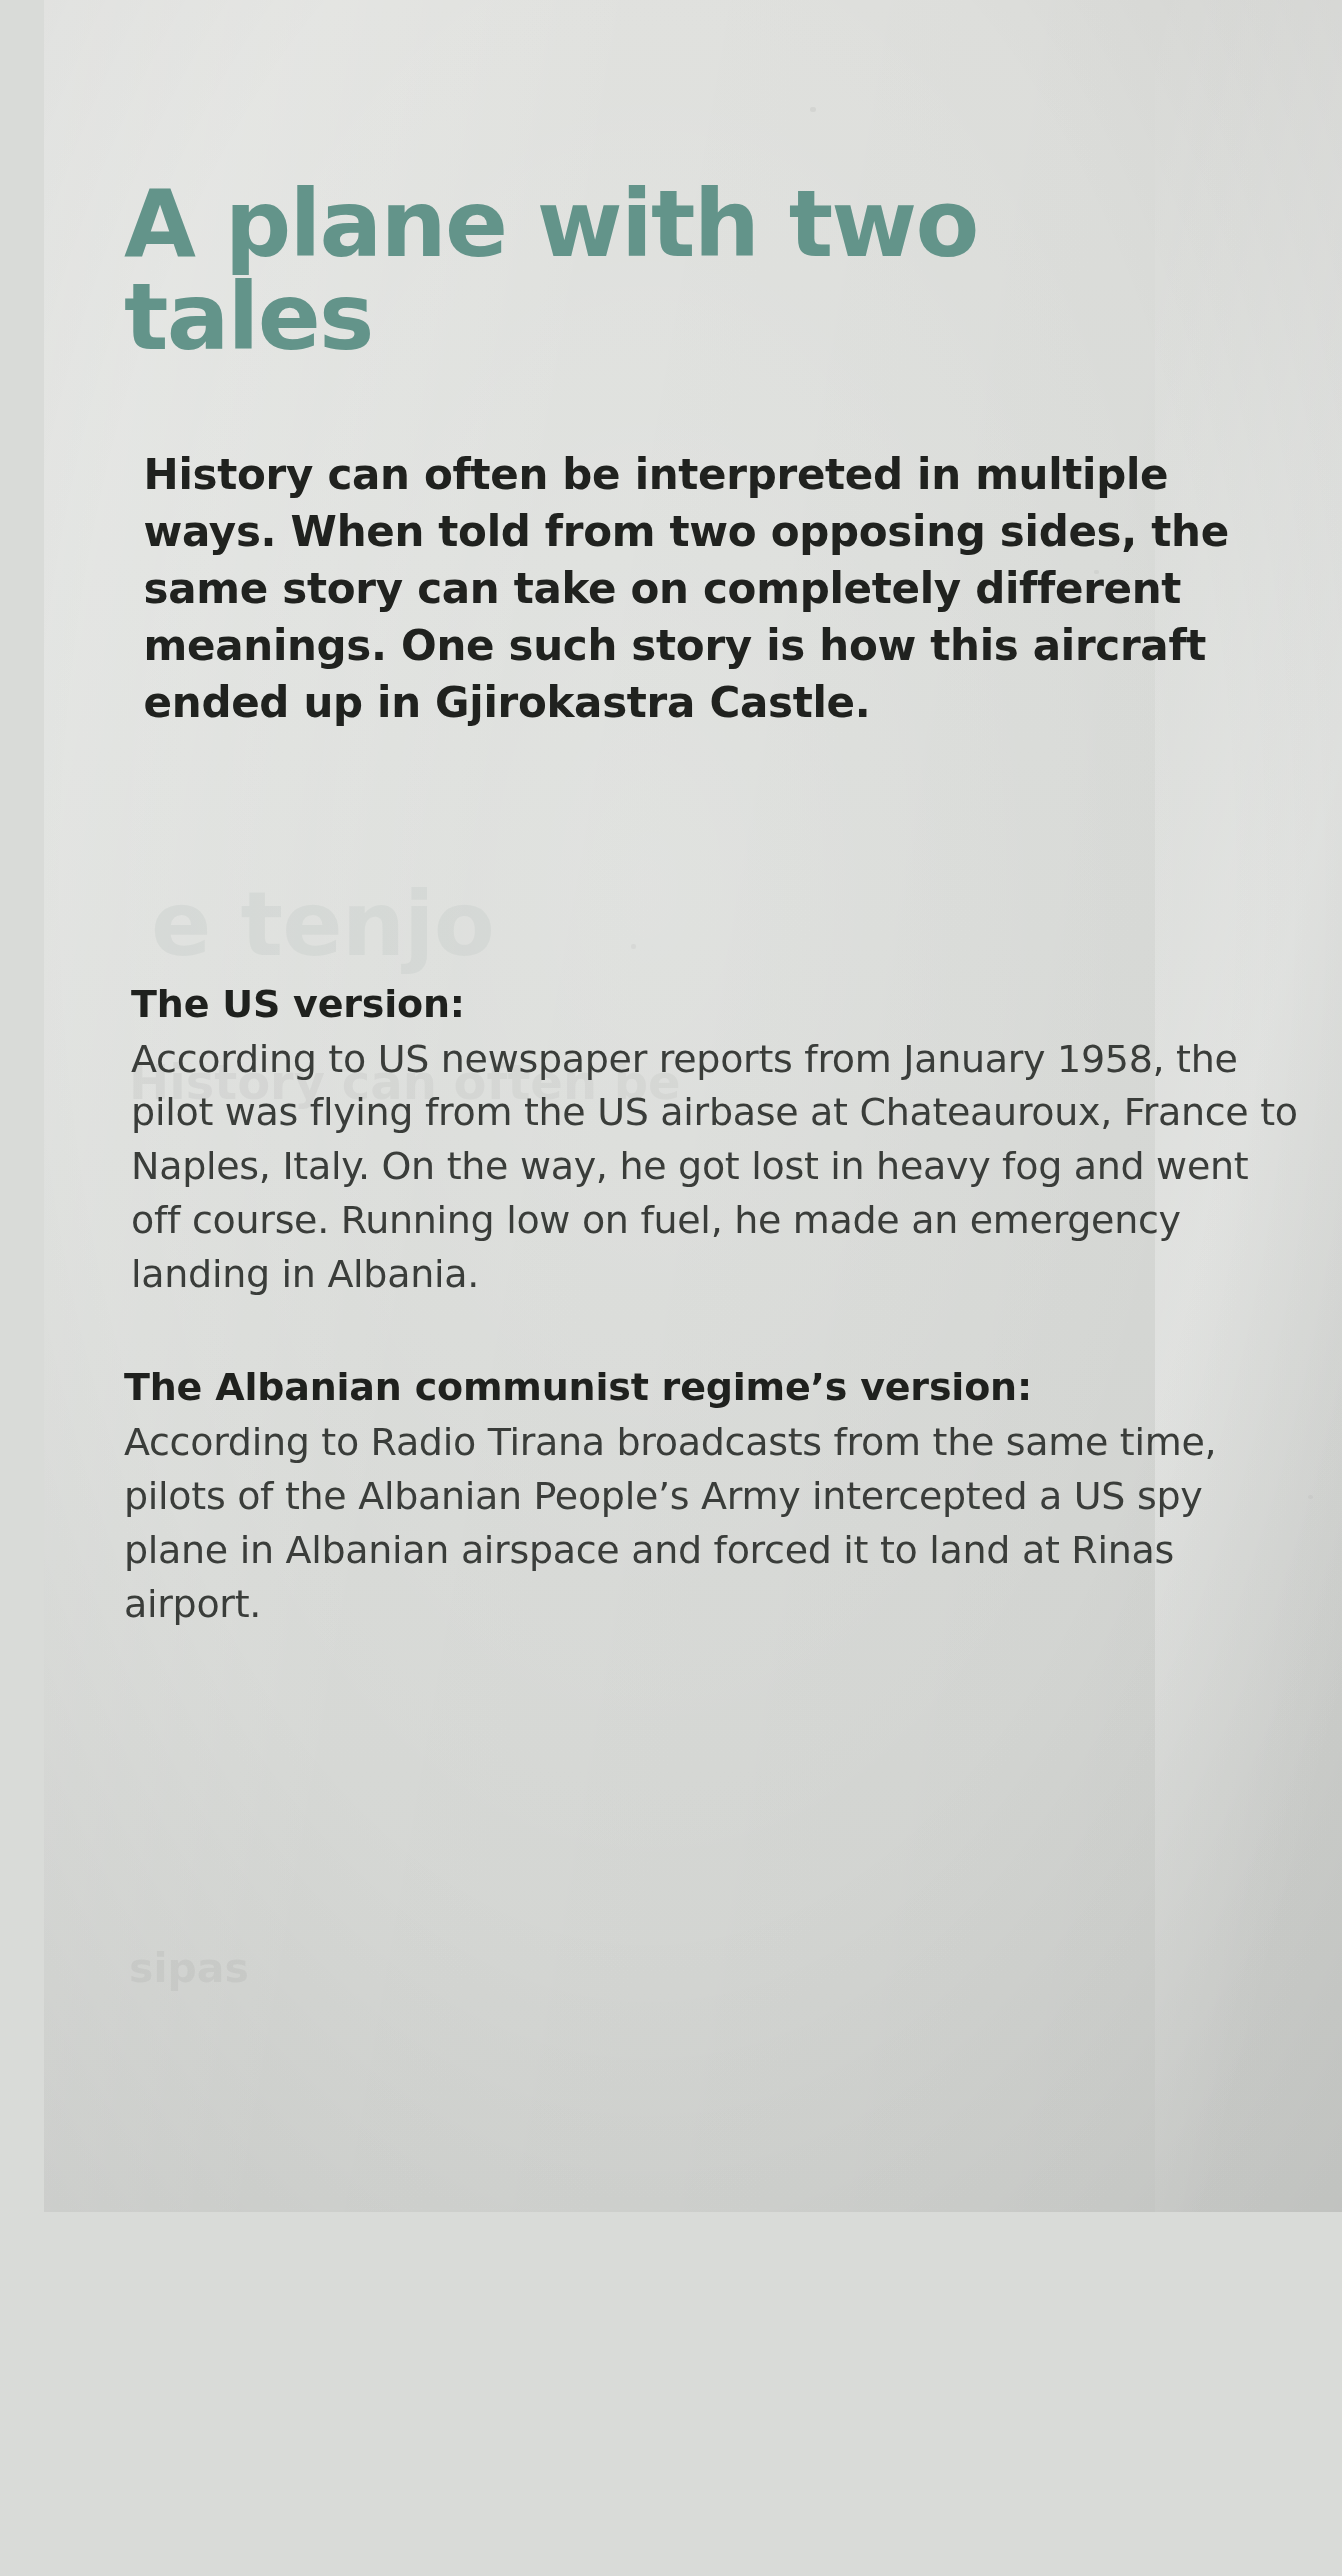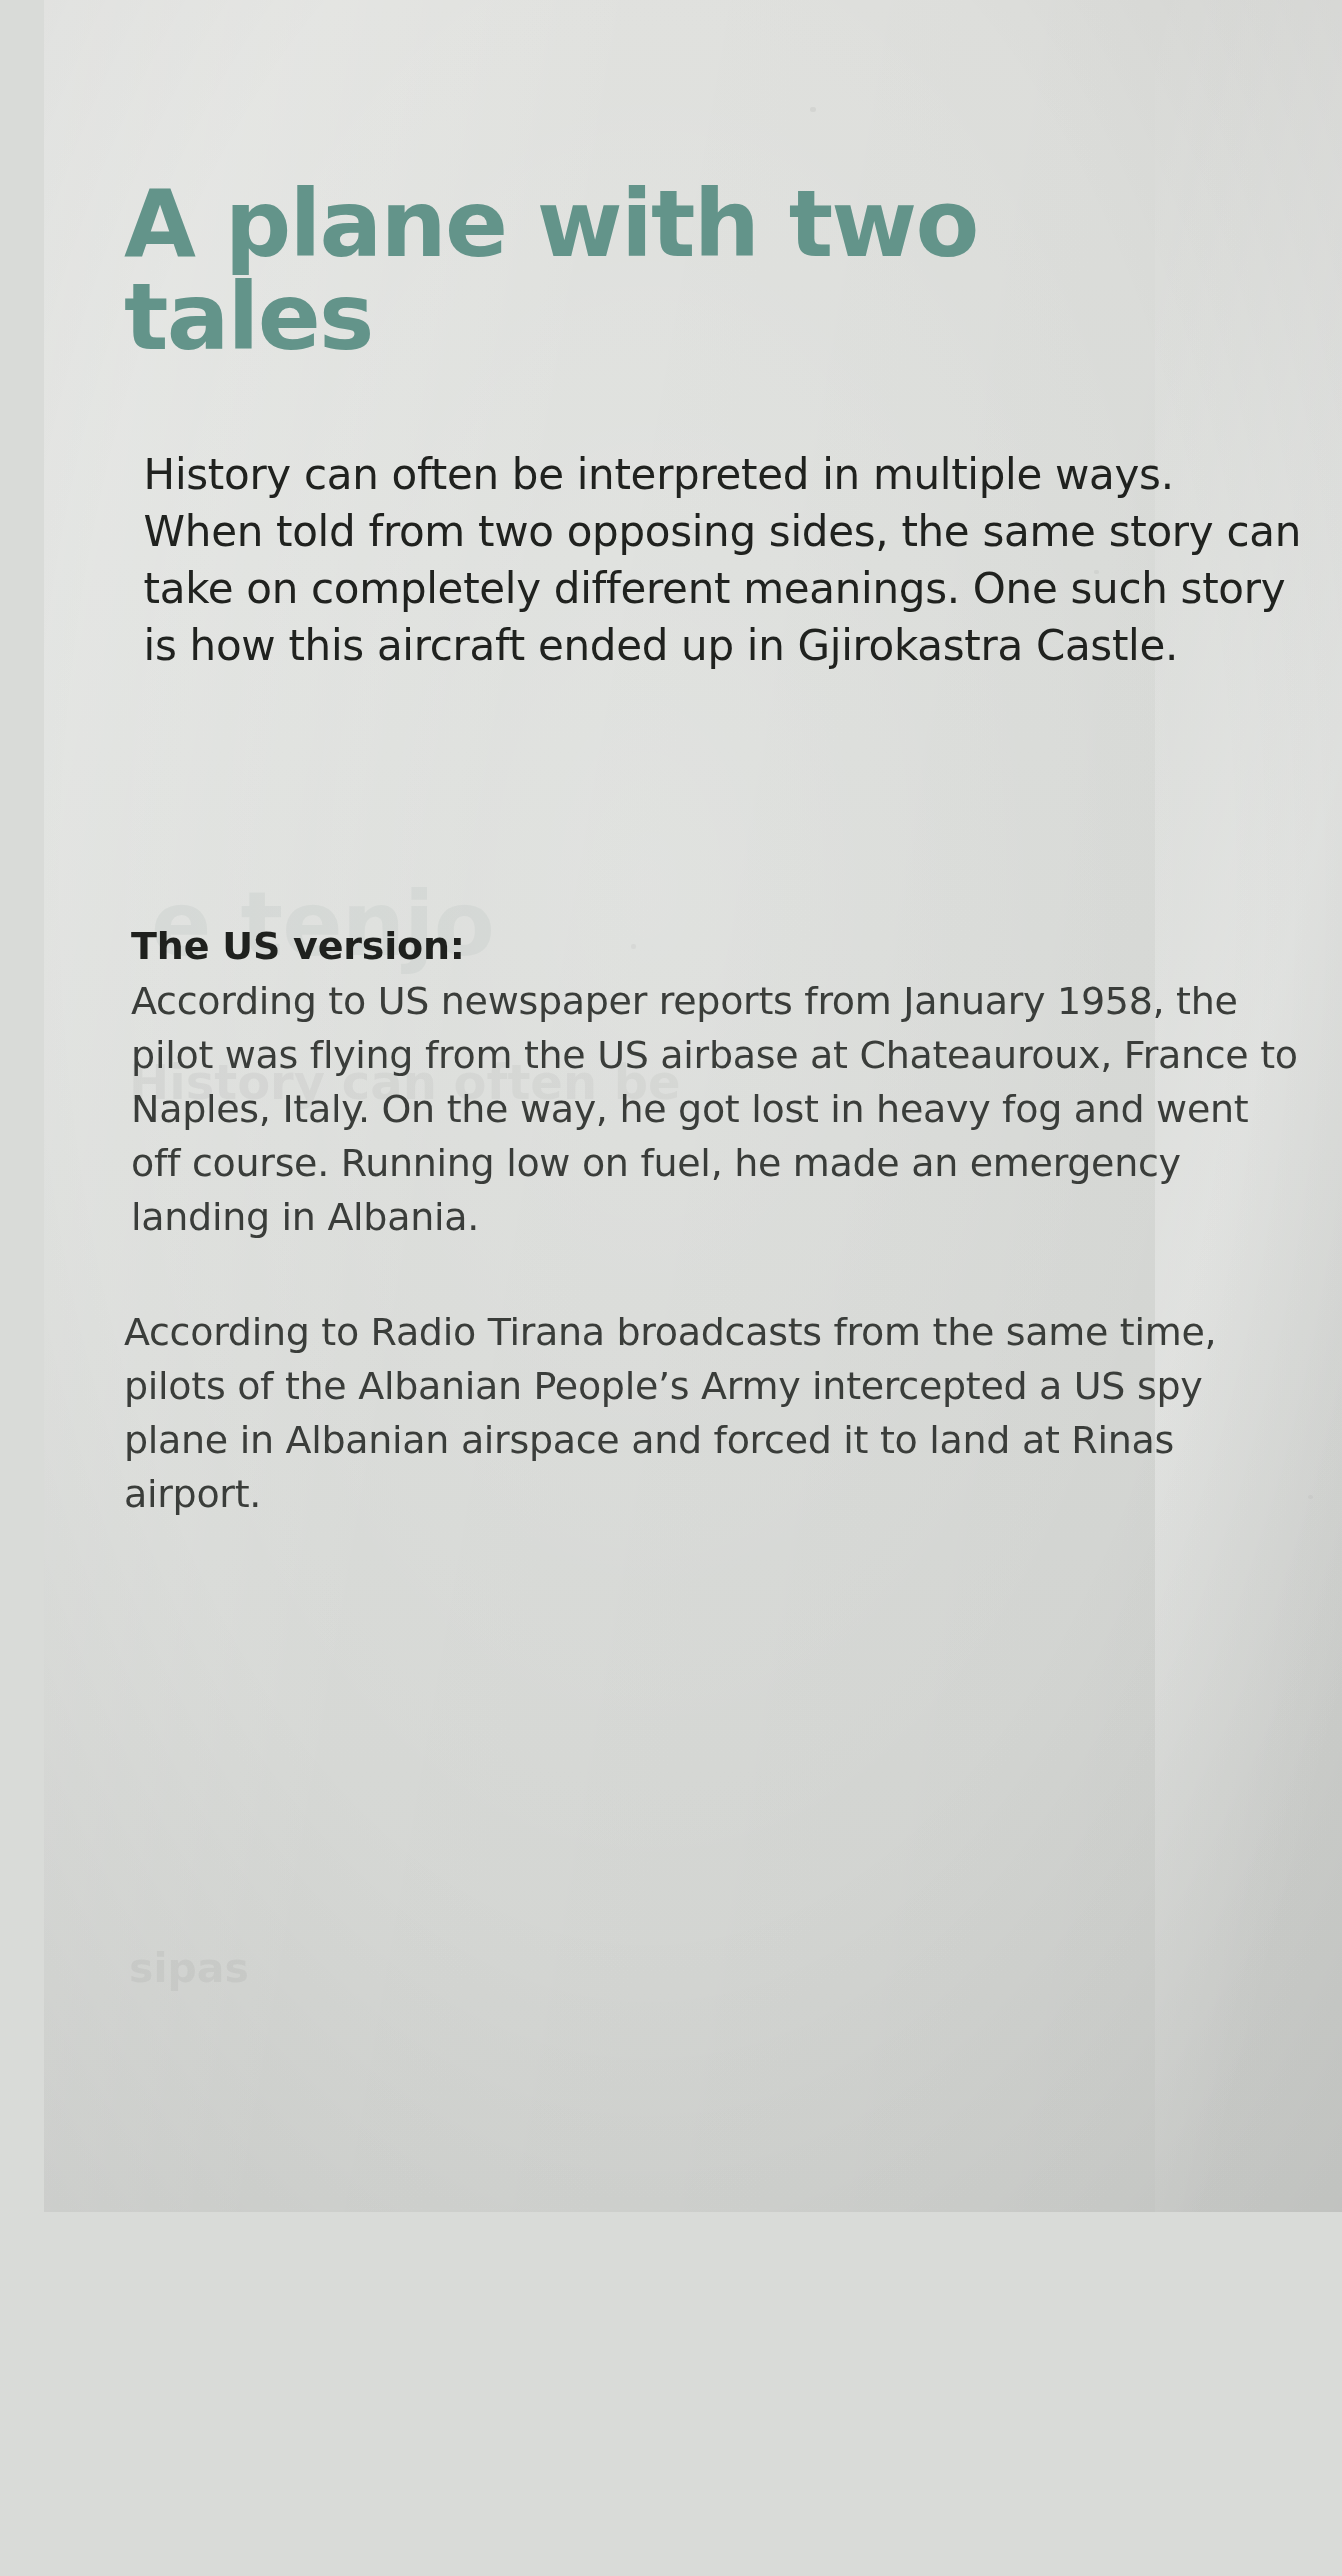--- a/index.html
+++ b/index.html
@@ -111,21 +111,21 @@
   }
 
   .lede {
     margin: 0;
     padding-top: 82px;
     padding-left: 19.6px;
     max-width: 1175px;
     color: #20221f;
     font-size: 42px;
     line-height: 1.36;
-    font-weight: 400;
+    font-weight: 700;
     letter-spacing: -0.3px;
   }
 
   .sections {
     padding-top: 187px;
     padding-left: 0px;
     max-width: 1193px;
   }
 
   .section {
@@ -183,19 +183,20 @@
 
       <div class="section">
       </div>
 
       <div class="section">
         <p class="sec-head sec-indent-2">The US version:</p>
         <p class="sec-body sec-indent-2">According to US newspaper reports from January 1958, the pilot was flying from the US airbase at Chateauroux, France to Naples, Italy. On the way, he got lost in heavy fog and went off course. Running low on fuel, he made an emergency landing in Albania.</p>
       </div>
 
       <div class="section">
+        <p class="sec-head sec-indent-3">The Albanian communist regime’s version:</p>
         <p class="sec-body sec-indent-3">According to Radio Tirana broadcasts from the same time, pilots of the Albanian People’s Army intercepted a US spy plane in Albanian airspace and forced it to land at Rinas airport.</p>
       </div>
 
     </div>
   </div>
 </div>
 
 
 </body></html>

